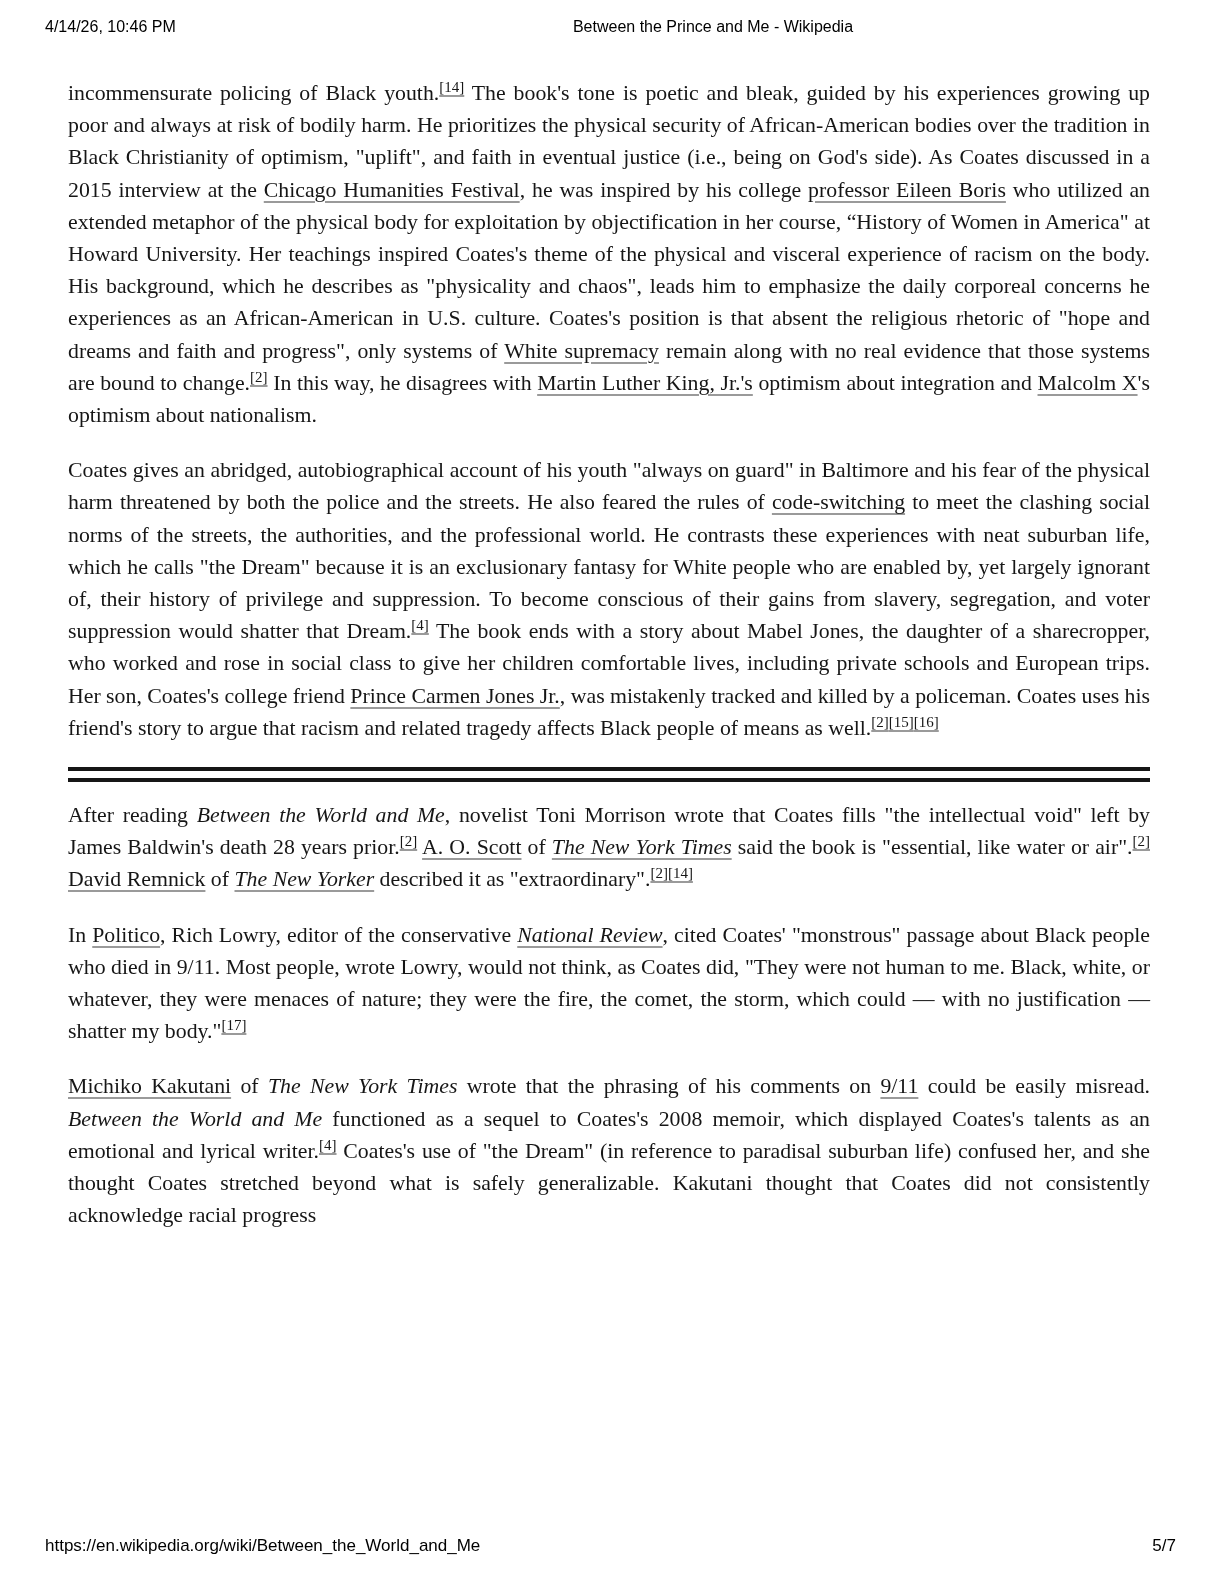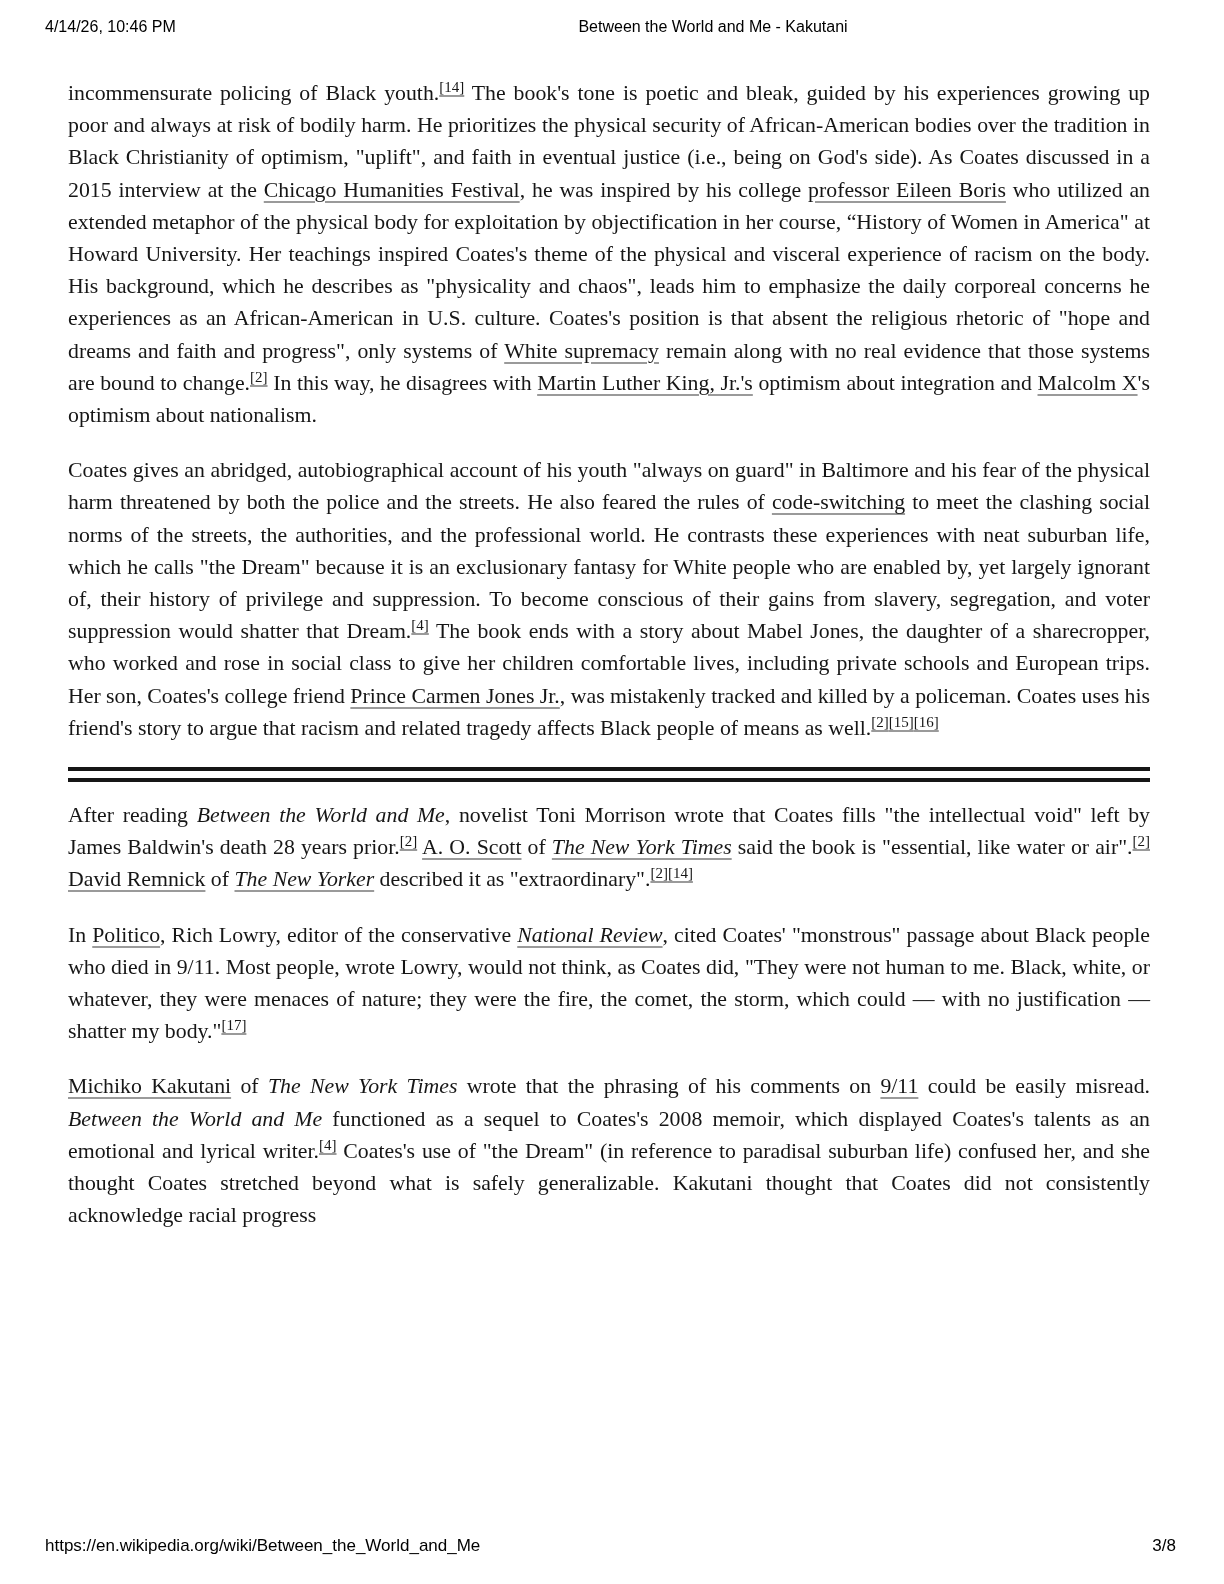--- a/index.html
+++ b/index.html
@@ -43,33 +43,33 @@
     display:flex; justify-content:space-between; align-items:baseline;
   }
 </style>
 </head>
 <body>
 
 <div class="page">
 
   <div class="print-header">
     <span class="datetime">4/14/26, 10:46 PM</span>
-    <span class="doc-title">Between the World and Me - Kakutani</span>
+    <span class="doc-title">Between the Prince and Me - Wikipedia</span>
   </div>
 
   <div class="content">
     <p class="body-par"><span>incommensurate policing of Black youth.</span><sup class="ref"><a class="wlink">[14]</a></sup><span> The book's tone is poetic and bleak, guided by his experiences growing up poor and always at risk of bodily harm. He prioritizes the physical security of African-American bodies over the tradition in Black Christianity of optimism, "uplift", and faith in eventual justice (i.e., being on God's side). As Coates discussed in a 2015 interview at the </span><a class="wlink">Chicago Humanities Festival</a><span>, he was inspired by his college </span><a class="wlink">professor Eileen Boris</a><span> who utilized an extended metaphor of the physical body for exploitation by objectification in her course, “History of Women in America" at Howard University. Her teachings inspired Coates's theme of the physical and visceral experience of racism on the body. His background, which he describes as "physicality and chaos", leads him to emphasize the daily corporeal concerns he experiences as an African-American in U.S. culture. Coates's position is that absent the religious rhetoric of "hope and dreams and faith and progress", only systems of </span><a class="wlink">White supremacy</a><span> remain along with no real evidence that those systems are bound to change.</span><sup class="ref"><a class="wlink">[2]</a></sup><span> In this way, he disagrees with </span><a class="wlink">Martin Luther King, Jr.'s</a><span> optimism about integration and </span><a class="wlink">Malcolm X</a><span>'s optimism about nationalism.</span></p>
     <p class="body-par"><span>Coates gives an abridged, autobiographical account of his youth "always on guard" in Baltimore and his fear of the physical harm threatened by both the police and the streets. He also feared the rules of </span><a class="wlink">code-switching</a><span> to meet the clashing social norms of the streets, the authorities, and the professional world. He contrasts these experiences with neat suburban life, which he calls "the Dream" because it is an exclusionary fantasy for White people who are enabled by, yet largely ignorant of, their history of privilege and suppression. To become conscious of their gains from slavery, segregation, and voter suppression would shatter that Dream.</span><sup class="ref"><a class="wlink">[4]</a></sup><span> The book ends with a story about Mabel Jones, the daughter of a sharecropper, who worked and rose in social class to give her children comfortable lives, including private schools and European trips. Her son, Coates's college friend </span><a class="wlink">Prince Carmen Jones Jr.</a><span>, was mistakenly tracked and killed by a policeman. Coates uses his friend's story to argue that racism and related tragedy affects Black people of means as well.</span><sup class="ref"><a class="wlink">[2]</a></sup><sup class="ref"><a class="wlink">[15]</a></sup><sup class="ref"><a class="wlink">[16]</a></sup></p>
 
     <div class="rule rule-top"></div>
     <div class="rule rule-bottom"></div>
 
     <p class="body-par"><span>After reading </span><i class="ital">Between the World and Me</i><span>, novelist Toni Morrison wrote that Coates fills "the intellectual void" left by James Baldwin's death 28 years prior.</span><sup class="ref"><a class="wlink">[2]</a></sup><span> </span><a class="wlink">A. O. Scott</a><span> of </span><a class="wlink ital" style="font-style: italic;">The New York Times</a><span> said the book is "essential, like water or air".</span><sup class="ref"><a class="wlink">[2]</a></sup><span> </span><a class="wlink">David Remnick</a><span> of </span><a class="wlink ital" style="font-style: italic;">The New Yorker</a><span> described it as "extraordinary".</span><sup class="ref"><a class="wlink">[2]</a></sup><sup class="ref"><a class="wlink">[14]</a></sup></p>
     <p class="body-par"><span>In </span><a class="wlink">Politico</a><span>, Rich Lowry, editor of the conservative </span><a class="wlink ital" style="font-style: italic;">National Review</a><span>, cited Coates' "monstrous" passage about Black people who died in 9/11. Most people, wrote Lowry, would not think, as Coates did, "They were not human to me. Black, white, or whatever, they were menaces of nature; they were the fire, the comet, the storm, which could — with no justification — shatter my body."</span><sup class="ref"><a class="wlink">[17]</a></sup></p>
     <p class="body-par"><a class="wlink">Michiko Kakutani</a><span> of </span><i class="ital">The New York Times</i><span> wrote that the phrasing of his comments on </span><a class="wlink">9/11</a><span> could be easily misread. </span><i class="ital">Between the World and Me</i><span> functioned as a sequel to Coates's 2008 memoir, which displayed Coates's talents as an emotional and lyrical writer.</span><sup class="ref"><a class="wlink">[4]</a></sup><span> Coates's use of "the Dream" (in reference to paradisal suburban life) confused her, and she thought Coates stretched beyond what is safely generalizable. Kakutani thought that Coates did not consistently acknowledge racial progress</span></p>
   </div>
 
   <div class="print-footer">
     <span>https://en.wikipedia.org/wiki/Between_the_World_and_Me</span>
-    <span>3/8</span>
+    <span>5/7</span>
   </div>
 
 </div>
 
 </body></html>

